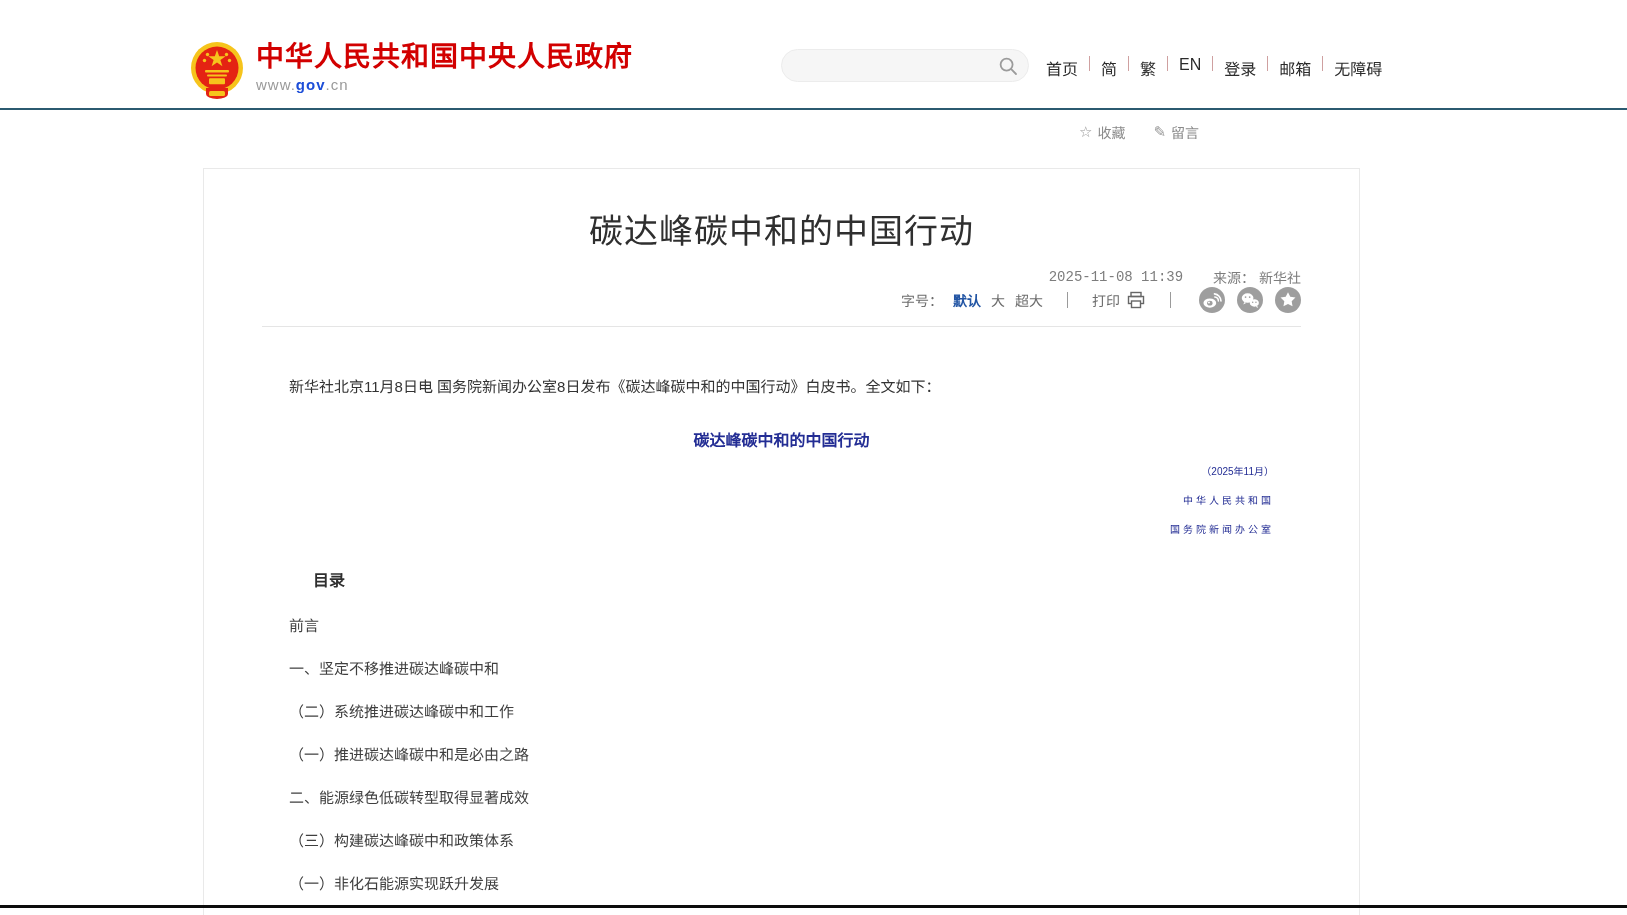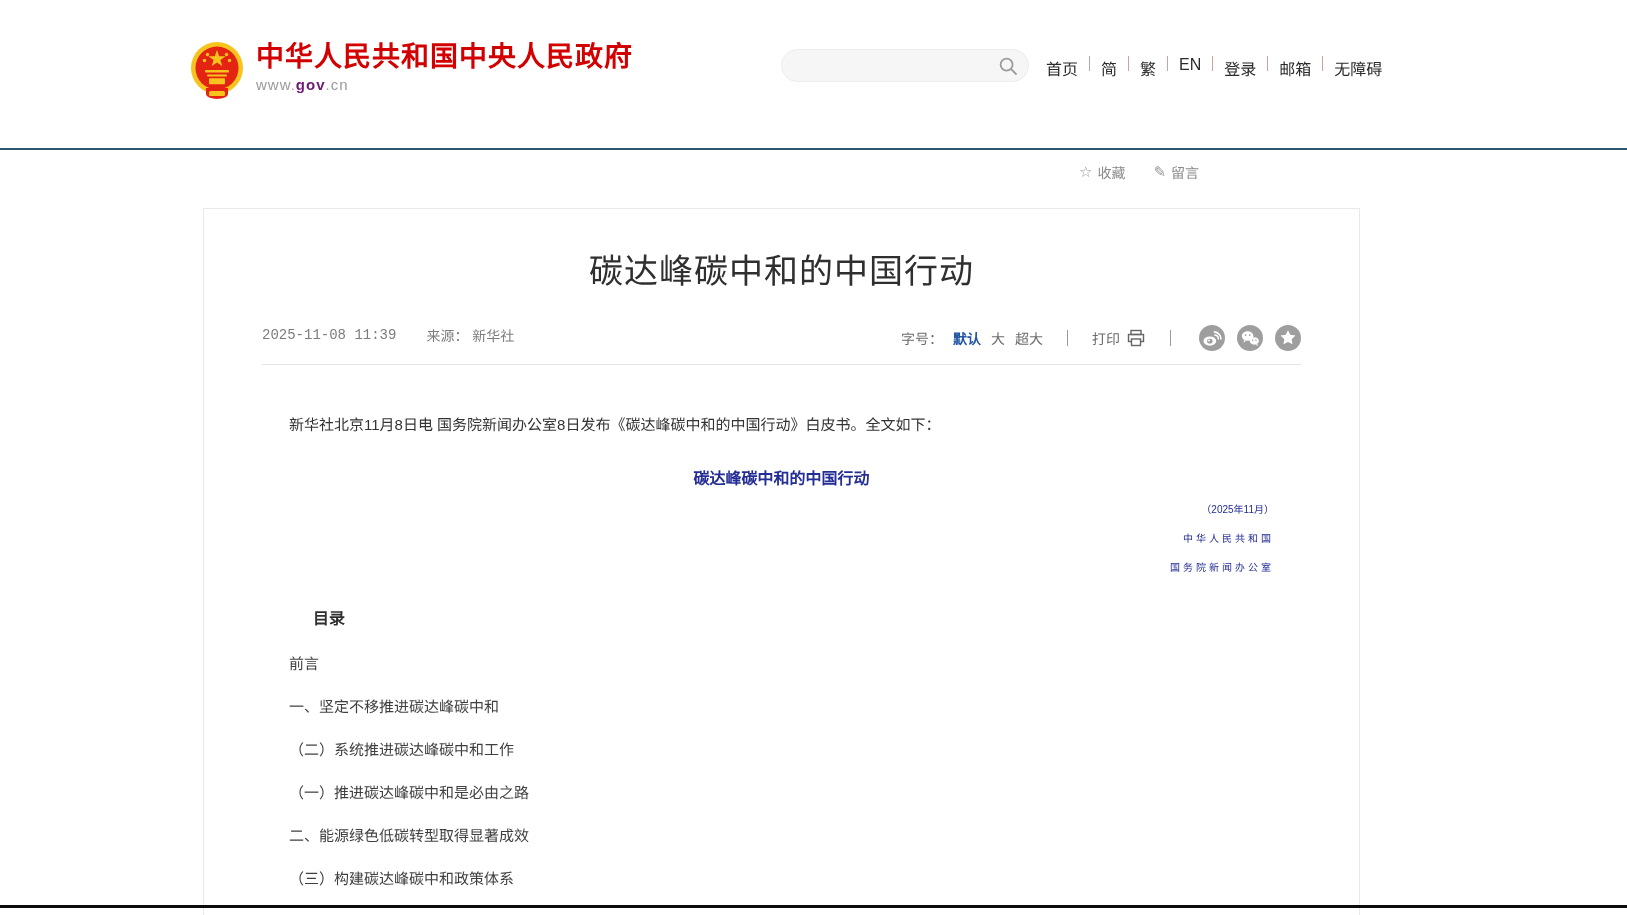--- a/index.html
+++ b/index.html
@@ -1,27 +1,27 @@
 <!DOCTYPE html>
 <html lang="zh-CN"><head>
 <meta charset="utf-8">
 <style>
   * { margin:0; padding:0; box-sizing:border-box; }
   html,body { width:1627px; height:915px; background:#fff; overflow:hidden;
     font-family:"Liberation Sans","DejaVu Sans",sans-serif; }
   body { position:relative; }
 
   
-  .site-header { position:relative; height:148px; background:#fff; }
+  .site-header { position:relative; height:108px; background:#fff; }
   .logo-wrap { position:absolute; left:190px; top:40px; display:flex; align-items:flex-start; }
   .emblem { width:54px; height:64px; }
   .logo-text { margin-left:12px; }
   .site-title { color:#d20000; font-size:28px; font-weight:bold; letter-spacing:1px; line-height:34px; }
   .site-url { font-size:15px; color:#9a9a9a; margin-top:2px; letter-spacing:1px; }
-  .site-url b { color:#701a75; }
+  .site-url b { color:#1d4ed8; }
 
   .search-box { position:absolute; left:781px; top:49px; width:248px; height:33px;
     background:#f6f6f6; border:1px solid #ececec; border-radius:17px;
     display:flex; align-items:center; padding:0 10px 0 16px; }
   .search-input { flex:1; border:none; outline:none; background:transparent; font-size:14px; color:#333; }
   .search-icon { width:20px; height:20px; cursor:pointer; flex:none; }
 
   .top-nav { position:absolute; left:1046px; top:56px; display:flex; align-items:flex-start; font-size:16px; color:#2b2b2b; }
   .top-nav .nav-link { cursor:pointer; white-space:nowrap; }
   .nav-sep { width:1px; height:15px; background:#b77; margin:0 11px; opacity:.7; }
@@ -33,23 +33,23 @@
     gap:28px; font-size:14px; color:#8a8a8a; align-items:center; }
   .fav-item { display:flex; align-items:center; gap:5px; cursor:pointer; }
   .fav-item .glyph { font-size:15px; color:#999; }
 
   
   .card { width:1157px; margin:26px 0 0 203px; background:#fff; border:1px solid #e9e9e9;
     min-height:760px; }
   .article-title { text-align:center; font-size:34px; color:#2f2f2f; font-weight:500;
     margin-top:40px; line-height:44px; letter-spacing:1px; }
 
-  .meta-row { display:flex; justify-content:space-between; align-items:flex-start;
-    margin:32px 58px 0 58px; padding-bottom:13px; border-bottom:1px solid #e5e5e5;
-    font-size:14px; color:#7d7d7d; }
+  .meta-row { display:flex; justify-content:space-between; align-items:flex-end;
+    margin:14px 58px 0 58px; padding-bottom:13px; border-bottom:1px solid #e5e5e5;
+    font-size:14px; color:#7d7d7d;flex-direction:column; }
   .meta-left { display:flex; align-items:center; }
   .meta-date { font-family:"Liberation Mono","DejaVu Sans Mono",monospace; letter-spacing:0; }
   .meta-source { margin-left:30px; }
   .meta-right { display:flex; align-items:center; gap:10px; color:#6d6d6d; }
   .fs-option { cursor:pointer; }
   .fs-option.active { color:#2255a4; font-weight:bold; }
   .vsep { width:1px; height:16px; background:#9a9a9a; margin:0 14px; }
   .print-btn { display:flex; align-items:center; gap:6px; cursor:pointer; }
   .share-icons { display:flex; align-items:center; gap:12px; margin-left:4px; }
   .share-icons svg { cursor:pointer; display:block; }
@@ -186,16 +186,17 @@
     <p class="doc-line doc-serif">中华人民共和国</p>
     <p class="doc-line doc-serif">国务院新闻办公室</p>
 
     <p class="toc-heading">目录</p>
     <p class="toc-item">前言</p>
     <p class="toc-item">一、坚定不移推进碳达峰碳中和</p>
     <p class="toc-item">（二）系统推进碳达峰碳中和工作</p>
     <p class="toc-item">（一）推进碳达峰碳中和是必由之路</p>
     <p class="toc-item">二、能源绿色低碳转型取得显著成效</p>
     <p class="toc-item">（三）构建碳达峰碳中和政策体系</p>
+    <p class="toc-item">（一）非化石能源实现跃升发展</p>
   </div>
 </main>
 
 <div class="bottom-edge"></div>
 
 </body></html>

